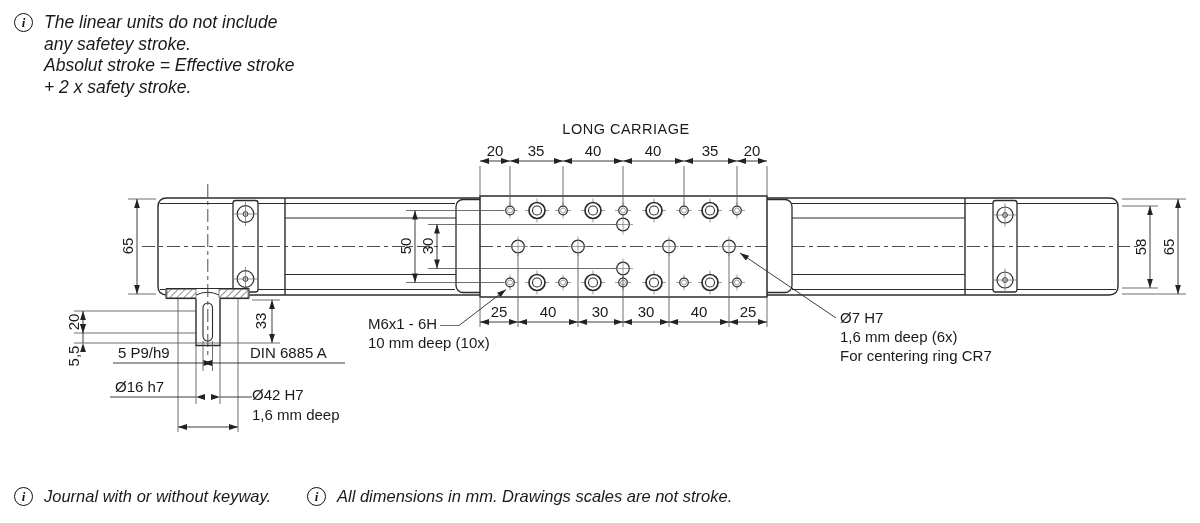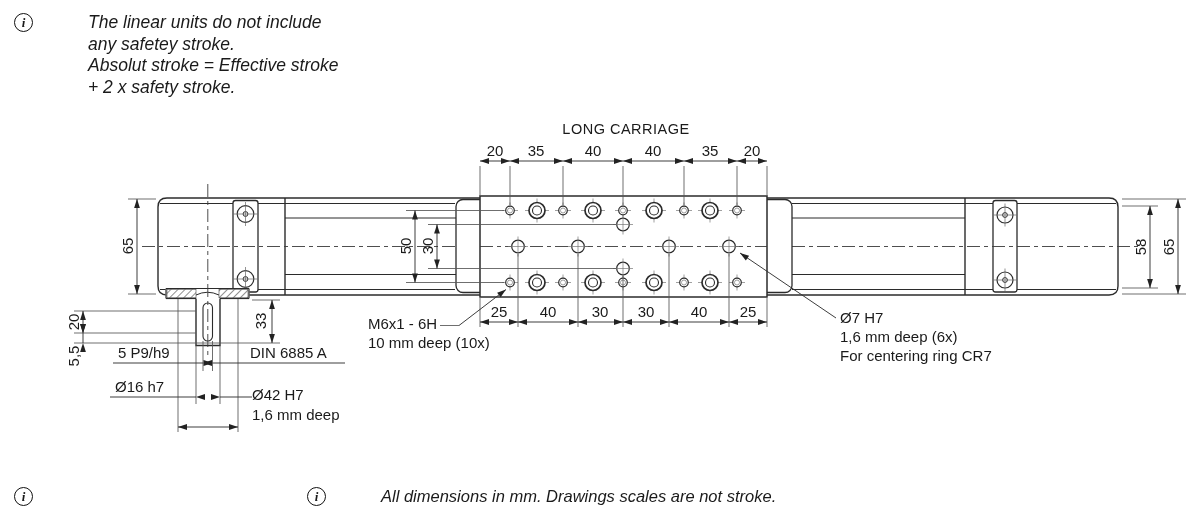--- a/index.html
+++ b/index.html
@@ -1,19 +1,19 @@
 <!DOCTYPE html>
 <html><head>
 <meta charset="utf-8">
 <style>
   html,body{margin:0;padding:0;background:#fff;}
   body{width:1200px;height:523px;position:relative;font-family:"Liberation Sans",sans-serif;color:#1a1a1a;overflow:hidden;}
   .note{position:absolute;display:flex;gap:11px;align-items:flex-start;}
   .info-ic{flex:0 0 auto;width:17px;height:17px;border:1.5px solid #111;border-radius:50%;display:flex;align-items:center;justify-content:center;font-family:"Liberation Serif",serif;font-style:italic;font-weight:bold;font-size:13px;line-height:1;margin-top:1px;}
-  .note-text{font-style:italic;font-size:17.5px;line-height:21.5px;white-space:pre-line;margin-left:44px;}
+  .note-text{font-style:italic;font-size:17.5px;line-height:21.5px;white-space:pre-line;}
   #note-top{left:14px;top:12px;}
   #note-bl{left:14px;top:486px;}
   #note-br{left:307px;top:486px;}
   svg text{font-family:"Liberation Sans",sans-serif;fill:#1a1a1a;}
   .dimtxt{font-size:15px;}
   .calltxt{font-size:15px;}
   .title{font-size:14.5px;letter-spacing:0.5px;}
 </style>
 </head>
 <body>
@@ -357,20 +357,21 @@
     <text x="118" y="358">5 P9/h9</text>
     <text x="250" y="358">DIN 6885 A</text>
     <text x="115" y="392">Ø16 h7</text>
     <text x="252" y="400">Ø42 H7</text>
     <text x="252" y="420">1,6 mm deep</text>
   </g>
 </svg>
 
 <div class="note" id="note-bl">
   <span class="info-ic">i</span>
+  <span class="note-text" style="font-size:16.5px">Journal with or without keyway.</span>
 </div>
 <div class="note" id="note-br">
   <span class="info-ic">i</span>
   <span class="note-text" style="font-size:16.5px">All dimensions in mm. Drawings scales are not stroke.</span>
 </div>
 
 
 
 
 

